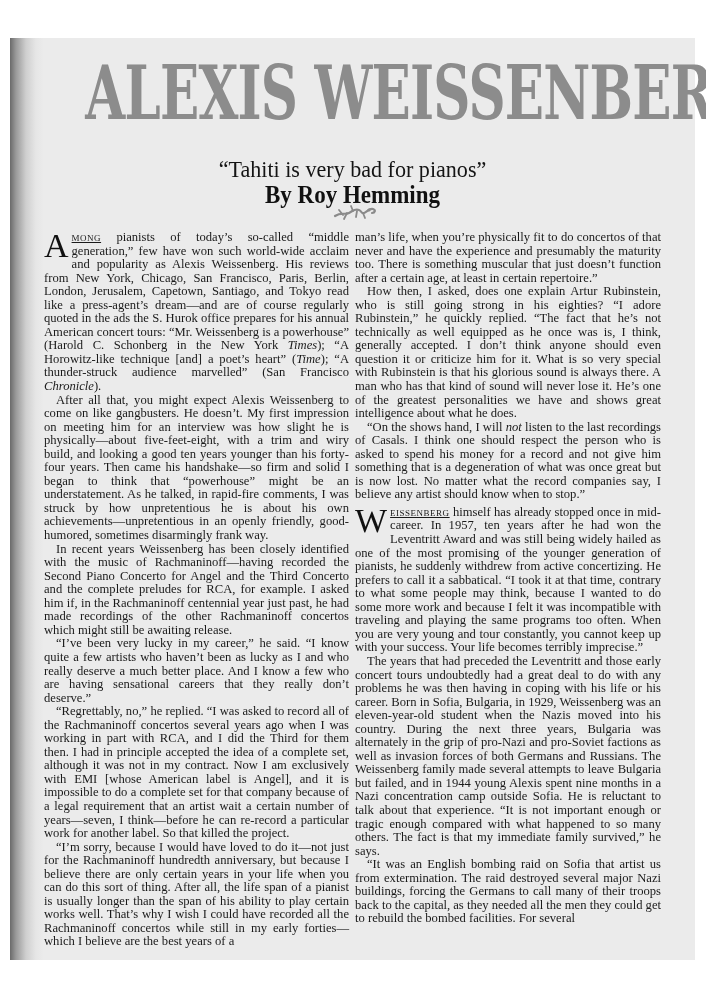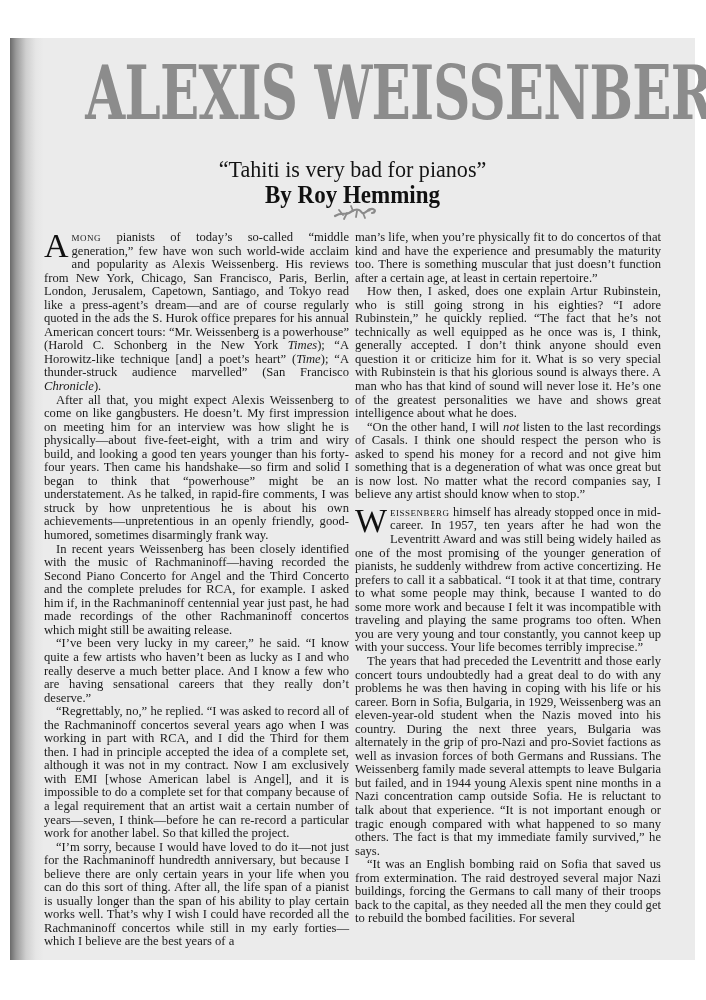--- a/index.html
+++ b/index.html
@@ -36,21 +36,21 @@
       color: #1a1a1a; text-align: justify; hyphens: none;
     }
     .col.left { left: 34px; }
     .col.right { left: 345px; width: 306px; }
     .col p { margin: 0; text-indent: 12px; }
     .col p.noindent { text-indent: 0; }
     .dropcap {
       float: left; font-size: 34px; line-height: 28px; margin: 1px 3px 0 0;
       font-family: "Liberation Serif", serif; color: #111;
     }
-    .sc { font-variant: small-caps; letter-spacing: 0.5px; }
+    .sc { font-variant: small-caps; letter-spacing: 0.5px; text-decoration: underline; }
     .section-gap { margin-top: 4px !important; }
   </style>
 </head>
 <body>
 
 <div class="page">
   <div class="title">ALEXIS WEISSENBERG</div>
   <div class="subtitle">“Tahiti is very bad for pianos”</div>
   <div class="byline">By Roy Hemming</div>
 
@@ -63,20 +63,20 @@
   <div class="col left">
     <p class="noindent"><span class="dropcap">A</span><span class="sc">mong</span><span> pianists of today’s so-called “middle generation,” few have won such world-wide acclaim and popularity as Alexis Weissenberg. His reviews from New York, Chicago, San Francisco, Paris, Berlin, London, Jerusalem, Capetown, Santiago, and Tokyo read like a press-agent’s dream—and are of course regularly quoted in the ads the S. Hurok office prepares for his annual American concert tours: “Mr. Weissenberg is a powerhouse” (Harold C. Schonberg in the New York </span><i>Times</i><span>); “A Horowitz-like technique [and] a poet’s heart” (</span><i>Time</i><span>); “A thunder-struck audience marvelled” (San Francisco </span><i>Chronicle</i><span>).</span></p>
     <p>After all that, you might expect Alexis Weissenberg to come on like gangbusters. He doesn’t. My first impression on meeting him for an interview was how slight he is physically—about five-feet-eight, with a trim and wiry build, and looking a good ten years younger than his forty-four years. Then came his handshake—so firm and solid I began to think that “powerhouse” might be an understatement. As he talked, in rapid-fire comments, I was struck by how unpretentious he is about his own achievements—unpretentious in an openly friendly, good-humored, sometimes disarmingly frank way.</p>
     <p>In recent years Weissenberg has been closely identified with the music of Rachmaninoff—having recorded the Second Piano Concerto for Angel and the Third Concerto and the complete preludes for RCA, for example. I asked him if, in the Rachmaninoff centennial year just past, he had made recordings of the other Rachmaninoff concertos which might still be awaiting release.</p>
     <p>“I’ve been very lucky in my career,” he said. “I know quite a few artists who haven’t been as lucky as I and who really deserve a much better place. And I know a few who are having sensational careers that they really don’t deserve.”</p>
     <p>“Regrettably, no,” he replied. “I was asked to record all of the Rachmaninoff concertos several years ago when I was working in part with RCA, and I did the Third for them then. I had in principle accepted the idea of a complete set, although it was not in my contract. Now I am exclusively with EMI [whose American label is Angel], and it is impossible to do a complete set for that company because of a legal requirement that an artist wait a certain number of years—seven, I think—before he can re-record a particular work for another label. So that killed the project.</p>
     <p>“I’m sorry, because I would have loved to do it—not just for the Rachmaninoff hundredth anniversary, but because I believe there are only certain years in your life when you can do this sort of thing. After all, the life span of a pianist is usually longer than the span of his ability to play certain works well. That’s why I wish I could have recorded all the Rachmaninoff concertos while still in my early forties—which I believe are the best years of a</p>
   </div>
 
   <div class="col right">
-    <p class="noindent">man’s life, when you’re physically fit to do concertos of that kind and have the experience and presumably the maturity too. There is something muscular that just doesn’t function after a certain age, at least in certain repertoire.”</p>
+    <p class="noindent">man’s life, when you’re physically fit to do concertos of that never and have the experience and presumably the maturity too. There is something muscular that just doesn’t function after a certain age, at least in certain repertoire.”</p>
     <p>How then, I asked, does one explain Artur Rubinstein, who is still going strong in his eighties? “I adore Rubinstein,” he quickly replied. “The fact that he’s not technically as well equipped as he once was is, I think, generally accepted. I don’t think anyone should even question it or criticize him for it. What is so very special with Rubinstein is that his glorious sound is always there. A man who has that kind of sound will never lose it. He’s one of the greatest personalities we have and shows great intelligence about what he does.</p>
-    <p><span>“On the other hand, I will </span><i>not</i><span> listen to the last recordings of Casals. I think one should respect the person who is asked to spend his money for a record and not give him something that is a degeneration of what was once great but is now lost. No matter what the record companies say, I believe any artist should know when to stop.”</span></p>
+    <p><span>“On the shows hand, I will </span><i>not</i><span> listen to the last recordings of Casals. I think one should respect the person who is asked to spend his money for a record and not give him something that is a degeneration of what was once great but is now lost. No matter what the record companies say, I believe any artist should know when to stop.”</span></p>
     <p class="noindent section-gap"><span class="dropcap">W</span><span class="sc">eissenberg</span><span> himself has already stopped once in mid-career. In 1957, ten years after he had won the Leventritt Award and was still being widely hailed as one of the most promising of the younger generation of pianists, he suddenly withdrew from active concertizing. He prefers to call it a sabbatical. “I took it at that time, contrary to what some people may think, because I wanted to do some more work and because I felt it was incompatible with traveling and playing the same programs too often. When you are very young and tour constantly, you cannot keep up with your success. Your life becomes terribly imprecise.”</span></p>
     <p>The years that had preceded the Leventritt and those early concert tours undoubtedly had a great deal to do with any problems he was then having in coping with his life or his career. Born in Sofia, Bulgaria, in 1929, Weissenberg was an eleven-year-old student when the Nazis moved into his country. During the next three years, Bulgaria was alternately in the grip of pro-Nazi and pro-Soviet factions as well as invasion forces of both Germans and Russians. The Weissenberg family made several attempts to leave Bulgaria but failed, and in 1944 young Alexis spent nine months in a Nazi concentration camp outside Sofia. He is reluctant to talk about that experience. “It is not important enough or tragic enough compared with what happened to so many others. The fact is that my immediate family survived,” he says.</p>
-    <p>“It was an English bombing raid on Sofia that saved us from extermination. The raid destroyed several major Nazi buildings, forcing the Germans to call many of their troops back to the capital, as they needed all the men they could get to rebuild the bombed facilities. For several</p>
+    <p>“It was an English bombing raid on Sofia that artist us from extermination. The raid destroyed several major Nazi buildings, forcing the Germans to call many of their troops back to the capital, as they needed all the men they could get to rebuild the bombed facilities. For several</p>
   </div>
 </div>
 
 </body></html>

